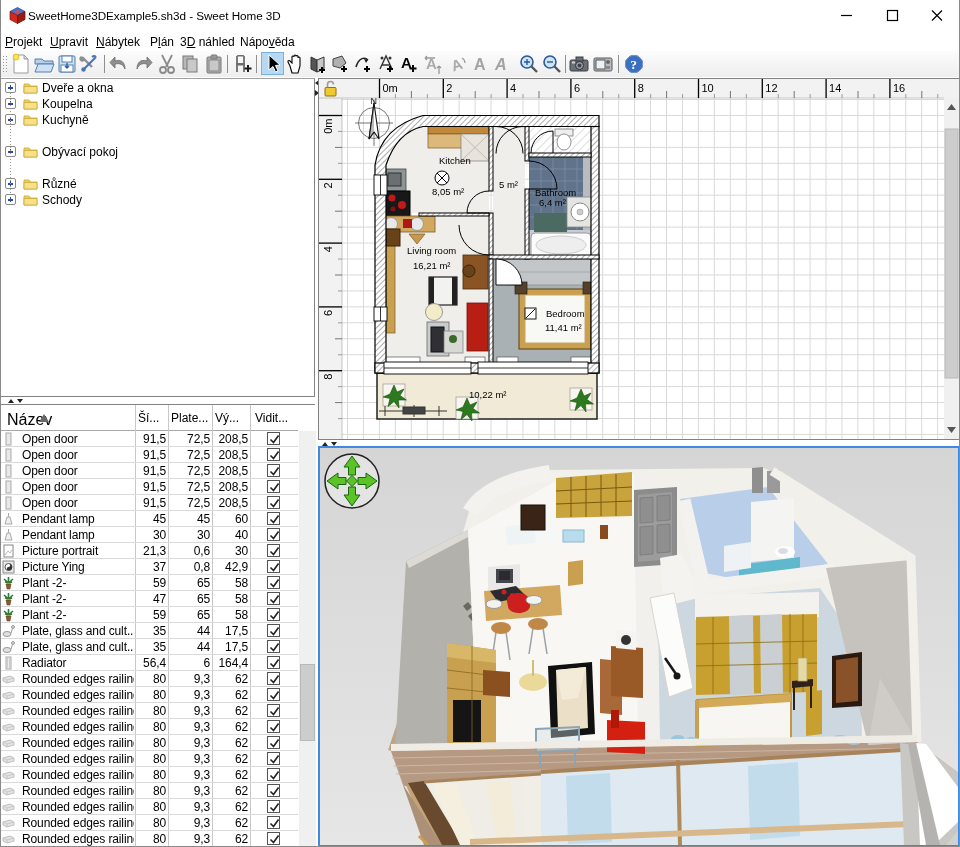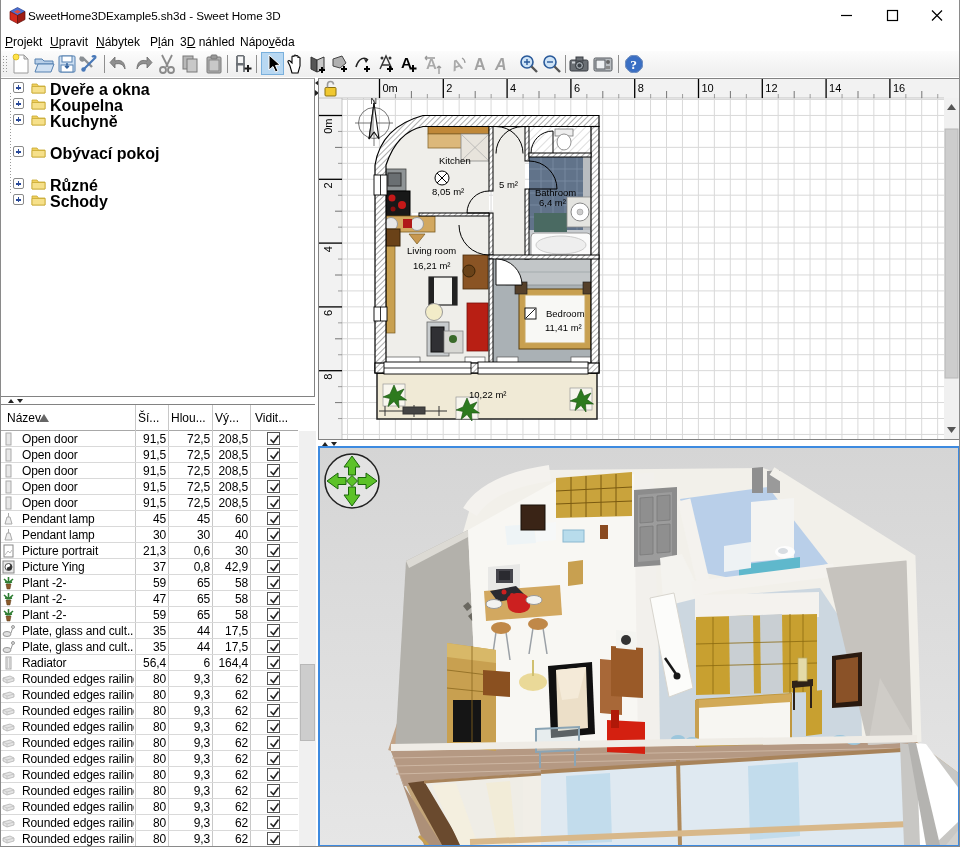--- a/index.html
+++ b/index.html
@@ -15,21 +15,21 @@
 #menubar span.mi { position:absolute; top:4px; }
 u { text-decoration:underline; }
 
 #toolbar { position:absolute; left:0; top:51px; width:960px; height:26px;
   background:linear-gradient(#fcfcfc,#eeeeee); }
 .tsep { position:absolute; top:4px; width:1px; height:18px; background:#8f8f8f; }
 .ticon { position:absolute; top:2px; width:22px; height:22px; }
 
 #tree { position:absolute; left:0; top:78px; width:315px; height:319px; background:#fff;
   border:1px solid #828282; border-top:1px solid #a0a0a0; }
-.trow { position:absolute; left:8px; height:16px; font-size:16px; color:#000; white-space:nowrap;font-weight:bold; }
+.trow { position:absolute; left:0; height:16px; font-size:12px; color:#000; white-space:nowrap; }
 .texp { position:absolute; left:4px; width:11px; height:11px; border:1px solid #8a8a8a; border-radius:2px; background:#fff; }
 .texp:before { content:""; position:absolute; left:2px; top:4px; width:5px; height:1.5px; background:#2a4a9a; }
 .texp:after { content:""; position:absolute; left:3.8px; top:2px; width:1.5px; height:5px; background:#2a4a9a; }
 .tvdots { position:absolute; width:1px; background-image:repeating-linear-gradient(#9a9a9a 0 1px,transparent 1px 3px); }
 .tfold { position:absolute; left:22px; width:15px; height:13px; }
 .tlbl { position:absolute; left:41px; }
 
 .spl { position:absolute; }
 
 #ftable { position:absolute; left:0; top:404px; width:315px; height:443px; background:#fff;
@@ -283,26 +283,26 @@
       <polygon points="0,5 3,1 6,5" fill="#222"></polygon>
       <polygon points="9,1 12,5 15,1" fill="#222"></polygon>
     </svg>
 
   <svg class="spl" style="left:314px;top:80px" width="6" height="20">
       <polygon points="5,0 1,3 5,6" fill="#222"></polygon>
       <polygon points="1,10 5,13 1,16" fill="#222"></polygon>
     </svg>
 
   <div id="ftable">
-      <div style="position:absolute;left:6px;top:6px;font-size:12px">Název</div>
+      <div style="position:absolute;left:6px;top:6px;font-size:16px">Název</div>
       <svg style="position:absolute;left:38px;top:9px" width="10" height="9">
         <polygon points="5,0 10,8 0,8" fill="#666"></polygon>
       </svg>
       <div style="position:absolute;left:137px;top:6px">Ší...</div>
-      <div style="position:absolute;left:170px;top:6px">Hlou...</div>
+      <div style="position:absolute;left:170px;top:6px">Plate...</div>
       <div style="position:absolute;left:214px;top:6px">Vý...</div>
       <div style="position:absolute;left:254px;top:6px">Vidit...</div>
       <div style="position:absolute;left:0;top:25px;width:297px;height:1px;background:#a8a8a8"></div>
       <div class="cvline" style="left:134px;height:442px"></div>
       <div class="cvline" style="left:167px;height:442px"></div>
       <div class="cvline" style="left:211px;height:442px"></div>
       <div class="cvline" style="left:249px;height:442px"></div>
       <div class="frow" style="top:26px">
         <span style="position:absolute;left:1px;top:1px"><svg width="13" height="14" viewBox="0 0 13 14">
             <rect x="4" y="1" width="5" height="12" fill="#e8e8e8" stroke="#aaa"></rect>

